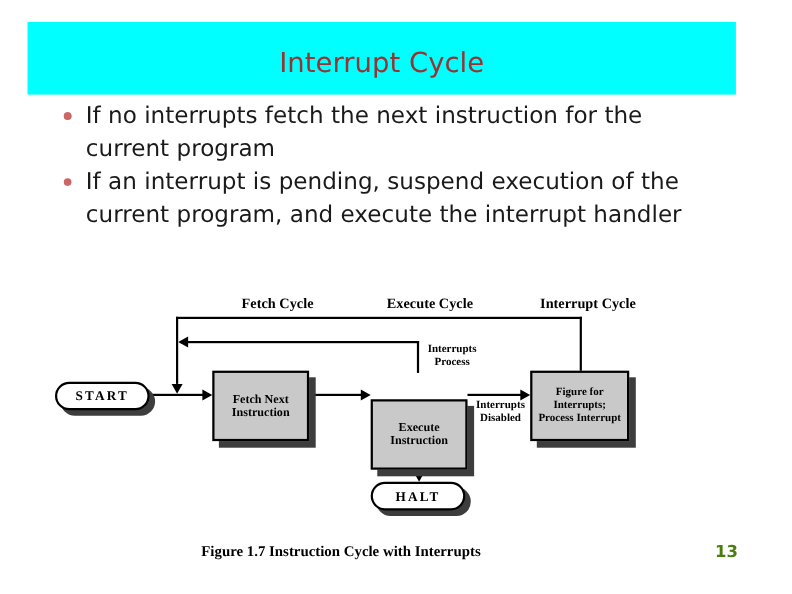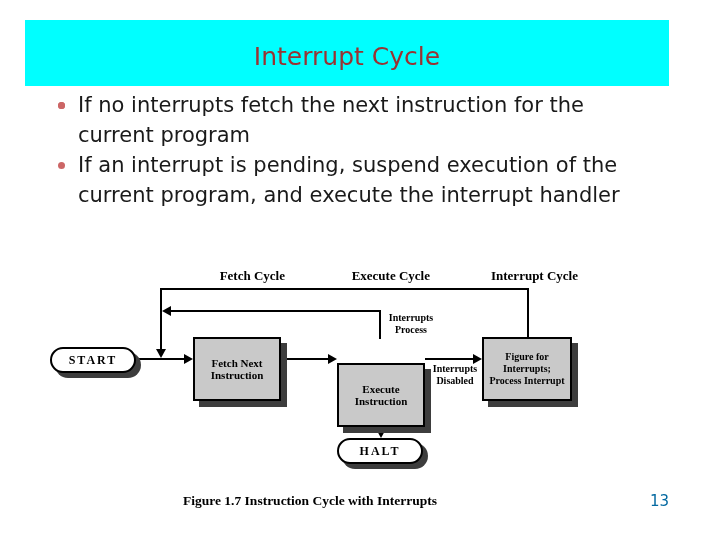--- a/index.html
+++ b/index.html
@@ -33,21 +33,21 @@
               border:2px solid #000; box-shadow:6px 6px 0 #3d3d3d; box-sizing:border-box;
               display:flex; flex-direction:column; align-items:center; justify-content:center;
               font-size:11px; line-height:12.5px; text-align:center; }
   .terminal { position:absolute; width:86px; height:26px; background:#fff;
               border:2px solid #000; border-radius:14px; box-shadow:5px 5px 0 #3d3d3d;
               box-sizing:border-box; display:flex; align-items:center; justify-content:center;
               font-size:12px; letter-spacing:2px; }
   .edge-label { position:absolute; font-size:10px; line-height:11.5px; text-align:center; }
 
   .figure-caption { position:absolute; left:183px; top:493px; font-size:13.5px; }
-  .page-number { position:absolute; left:650px; top:492px; font-size:15px; color:#0369a1; }
+  .page-number { position:absolute; left:650px; top:492px; font-size:15px; color:#4d7c0f;font-weight:bold; }
 </style>
 </head>
 <body>
 
 <div id="slide">
 
   <div class="title-bar">
     <div class="title-text">Interrupt Cycle</div>
   </div>
 

